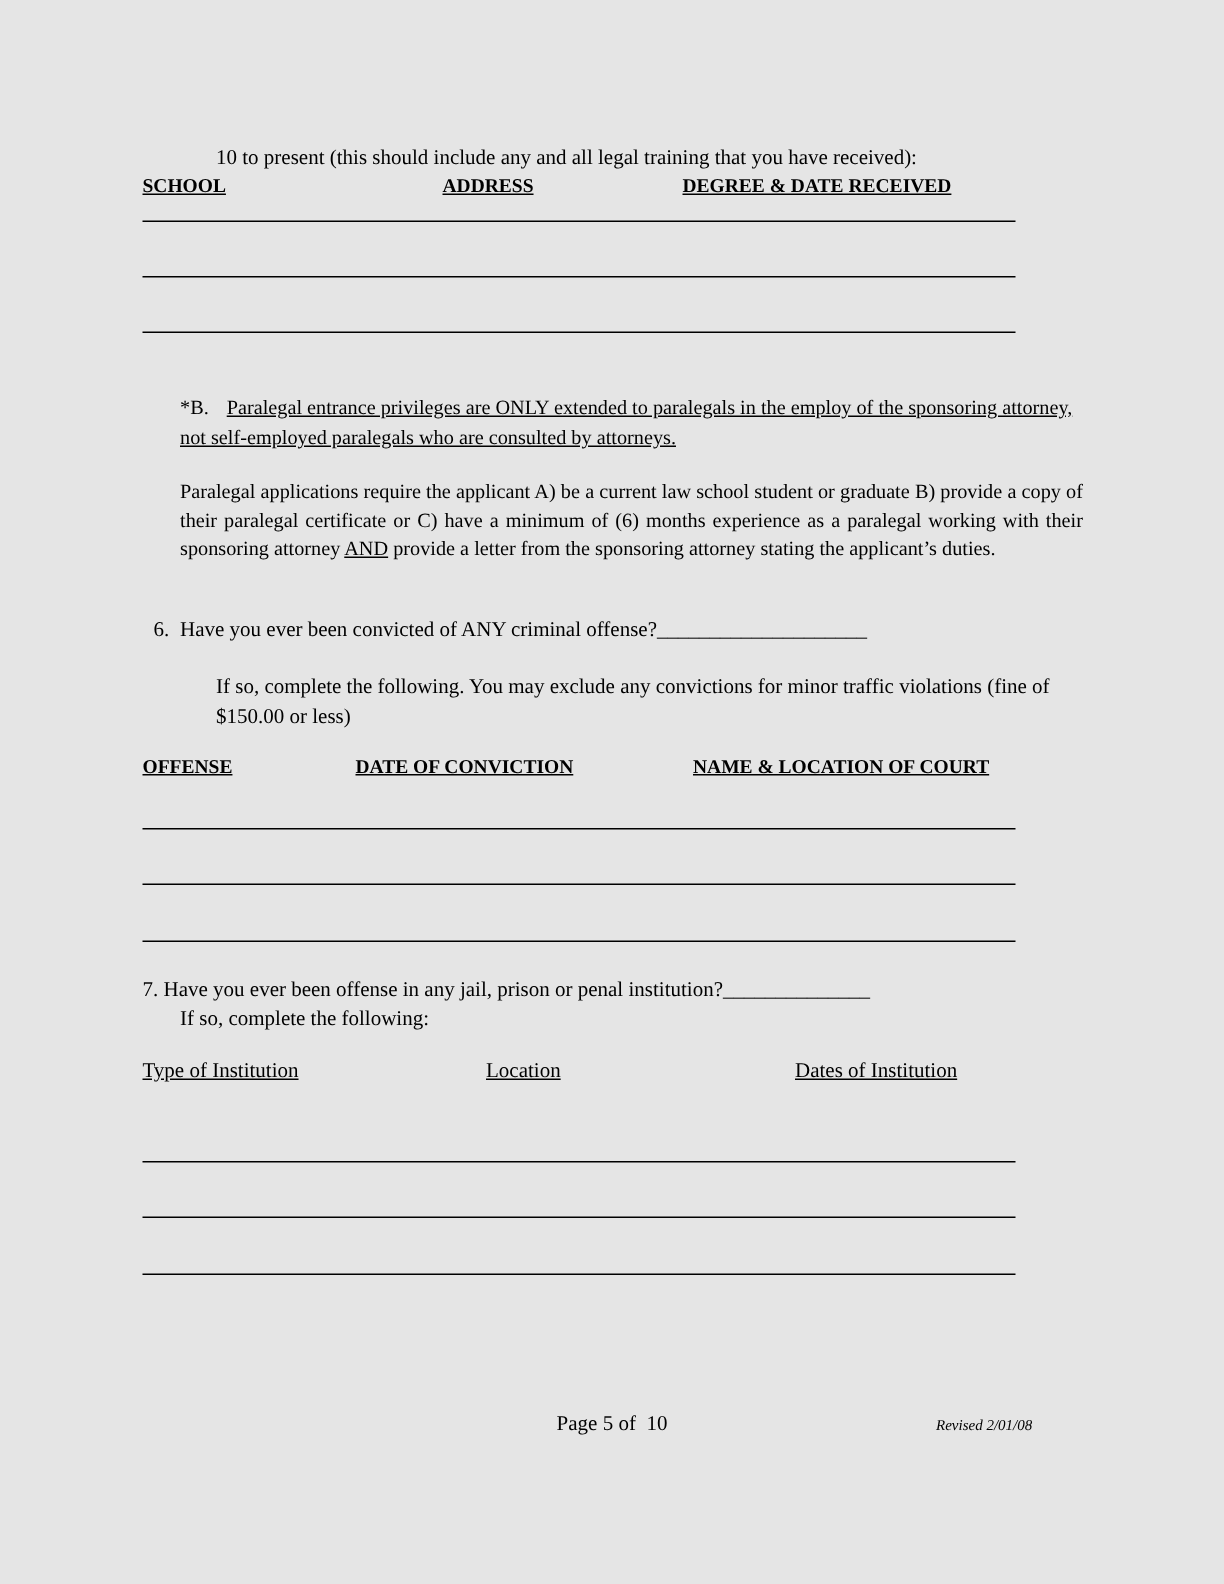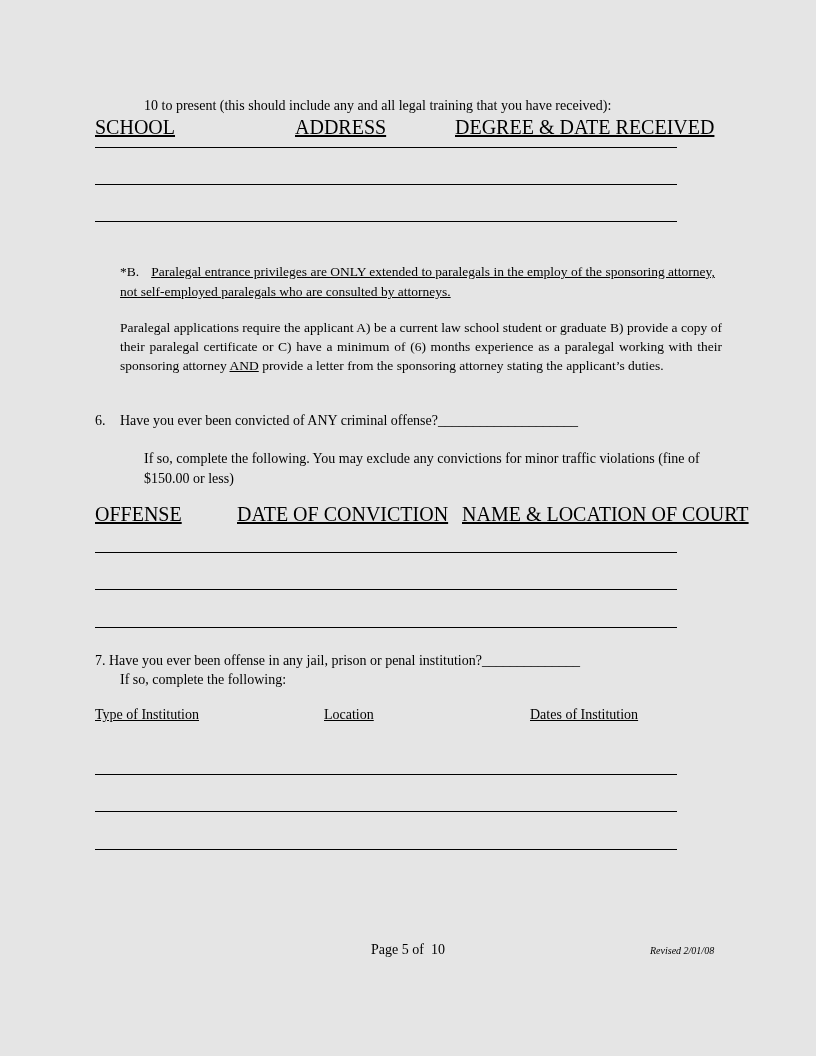--- a/index.html
+++ b/index.html
@@ -9,21 +9,21 @@
     font-family: "Liberation Serif", serif;
     color: #000;
     position: relative;
   }
   .page { position: relative; width: 816px; height: 1056px; background: #e5e5e5; overflow: hidden; }
   .abs { position: absolute; }
   .t  { font-size: 14px; line-height: 18px; }
   .b  { font-weight: normal; }
   .u  { text-decoration: underline; }
   .hdr { position: absolute; text-decoration: underline; white-space: nowrap; }
-  .hdr-caps { font-size: 20px; }
+  .hdr-caps { font-size: 13px; font-weight: bold; }
   .hdr-mixed { font-size: 14px; }
   .fill-line {
     position: absolute; left: 95px; width: 582px; height: 0;
     border-top: 1.2px solid #000;
   }
   .qnum { display: inline-block; width: 25px; }
   .pre { white-space: pre; }
 </style>
 </head>
 <body>
@@ -43,21 +43,21 @@
   <div class="fill-line" style="top:221px;"></div>
 
   <div class="abs b" style="top:262px; left:120px; width:602px; font-size:13.5px; line-height:20px;">
     <span style="padding-right:12px;">*B.</span><span class="u">Paralegal entrance privileges are ONLY extended to paralegals in the employ of the sponsoring attorney, not self-employed paralegals who are consulted by attorneys.</span>
   </div>
 
   <div class="abs b" style="top:318px; left:120px; width:602px; font-size:13.5px; line-height:19px; text-align:justify;">
     <span>Paralegal applications require the applicant A) be a current law school student or graduate B) provide a copy of their paralegal certificate or C) have a minimum of (6) months experience as a paralegal working with their sponsoring attorney </span><span class="u">AND</span><span> provide a letter from the sponsoring attorney stating the applicant’s duties.</span>
   </div>
 
-  <div class="abs t" style="top:412px; left:95px; white-space:nowrap;">
+  <div class="abs t" style="top:412px; left:95px; white-space:nowrap;text-align:center;">
     <span class="qnum">6.</span><span>Have you ever been convicted of ANY criminal offense?</span><span>____________________</span>
   </div>
 
   <div class="abs t" style="top:449px; left:144px; width:580px; line-height:19.5px;">If so, complete the following. You may exclude any convictions for minor traffic violations (fine of $150.00 or less)</div>
 
   <div class="abs" style="top:503px; left:0; width:816px; height:18px;">
     <span class="hdr hdr-caps" style="left:95px;">OFFENSE </span>
     <span class="hdr hdr-caps" style="left:237px;">DATE OF CONVICTION </span>
     <span class="hdr hdr-caps" style="left:462px;">NAME &amp; LOCATION OF COURT</span>
   </div>
@@ -77,15 +77,15 @@
     <span class="hdr hdr-mixed" style="left:324px;">Location</span>
     <span class="hdr hdr-mixed" style="left:530px;">Dates of Institution</span>
   </div>
 
 
   <div class="fill-line" style="top:774px;"></div>
   <div class="fill-line" style="top:811px;"></div>
   <div class="fill-line" style="top:849px;"></div>
 
   <div class="abs pre" style="top:942px; left:0; width:816px; text-align:center; font-size:14px;">Page 5 of  10</div>
-  <div class="abs b" style="top:945px; left:650px; font-size:10px; font-style:italic;">Revised 2/01/08</div>
+  <div class="abs b" style="top:945px; left:624px; font-size:10px; font-style:italic;">Revised 2/01/08</div>
 
 </div>
 
 </body></html>

